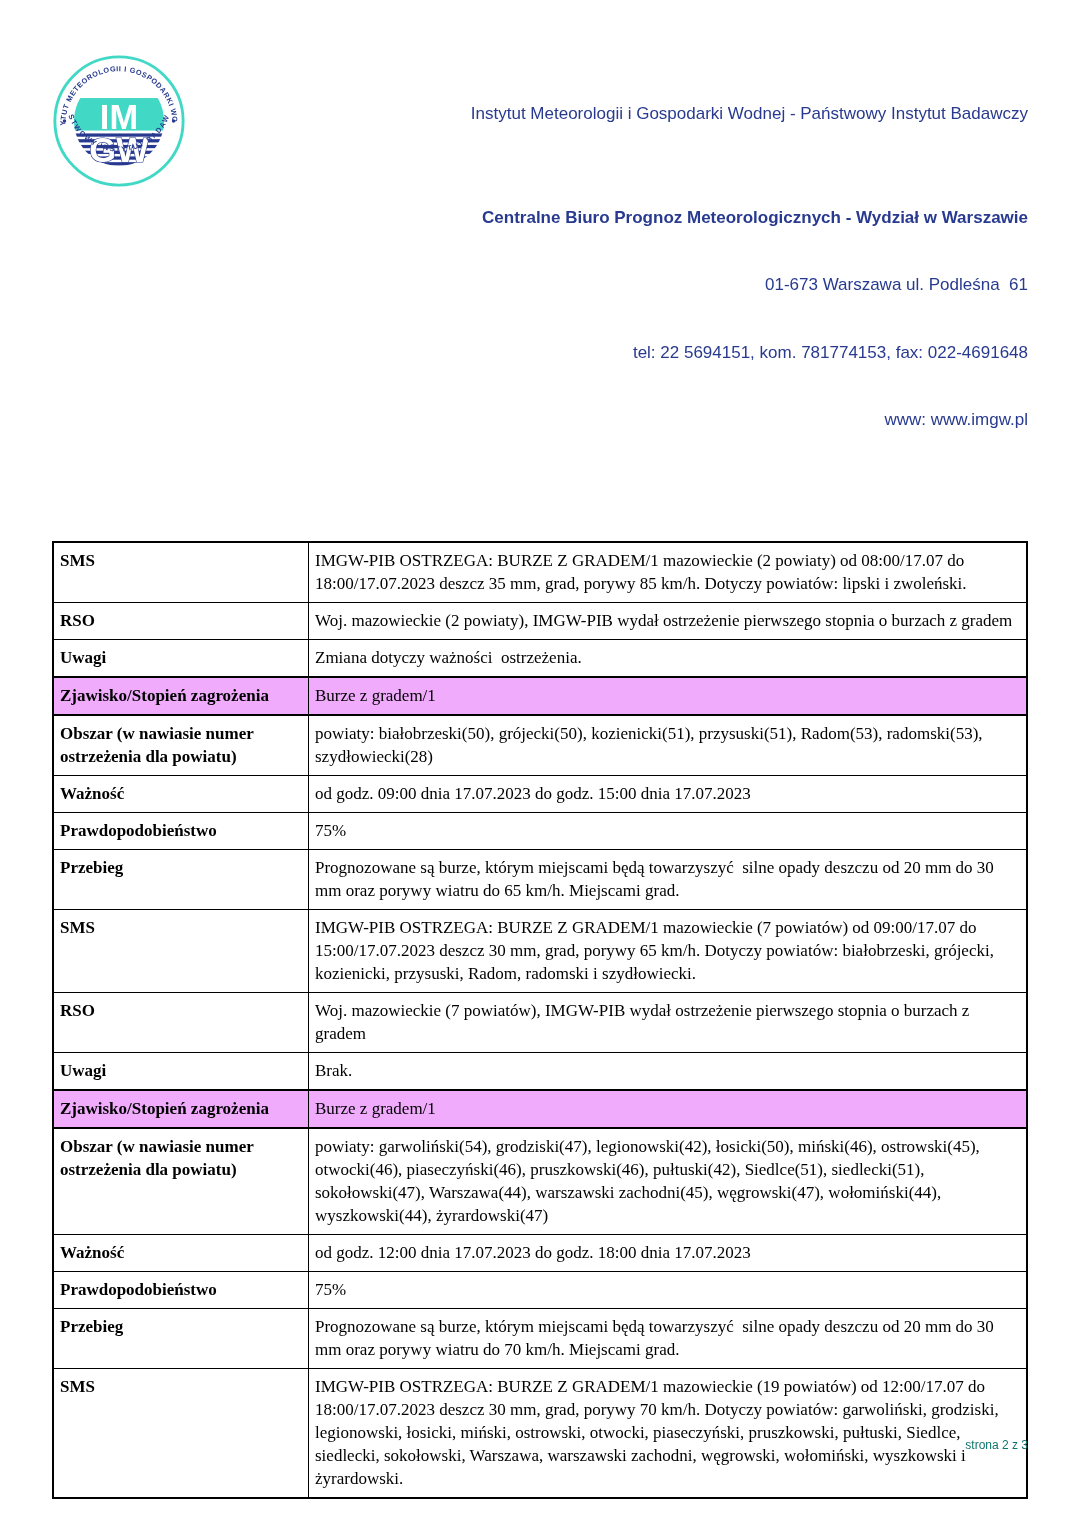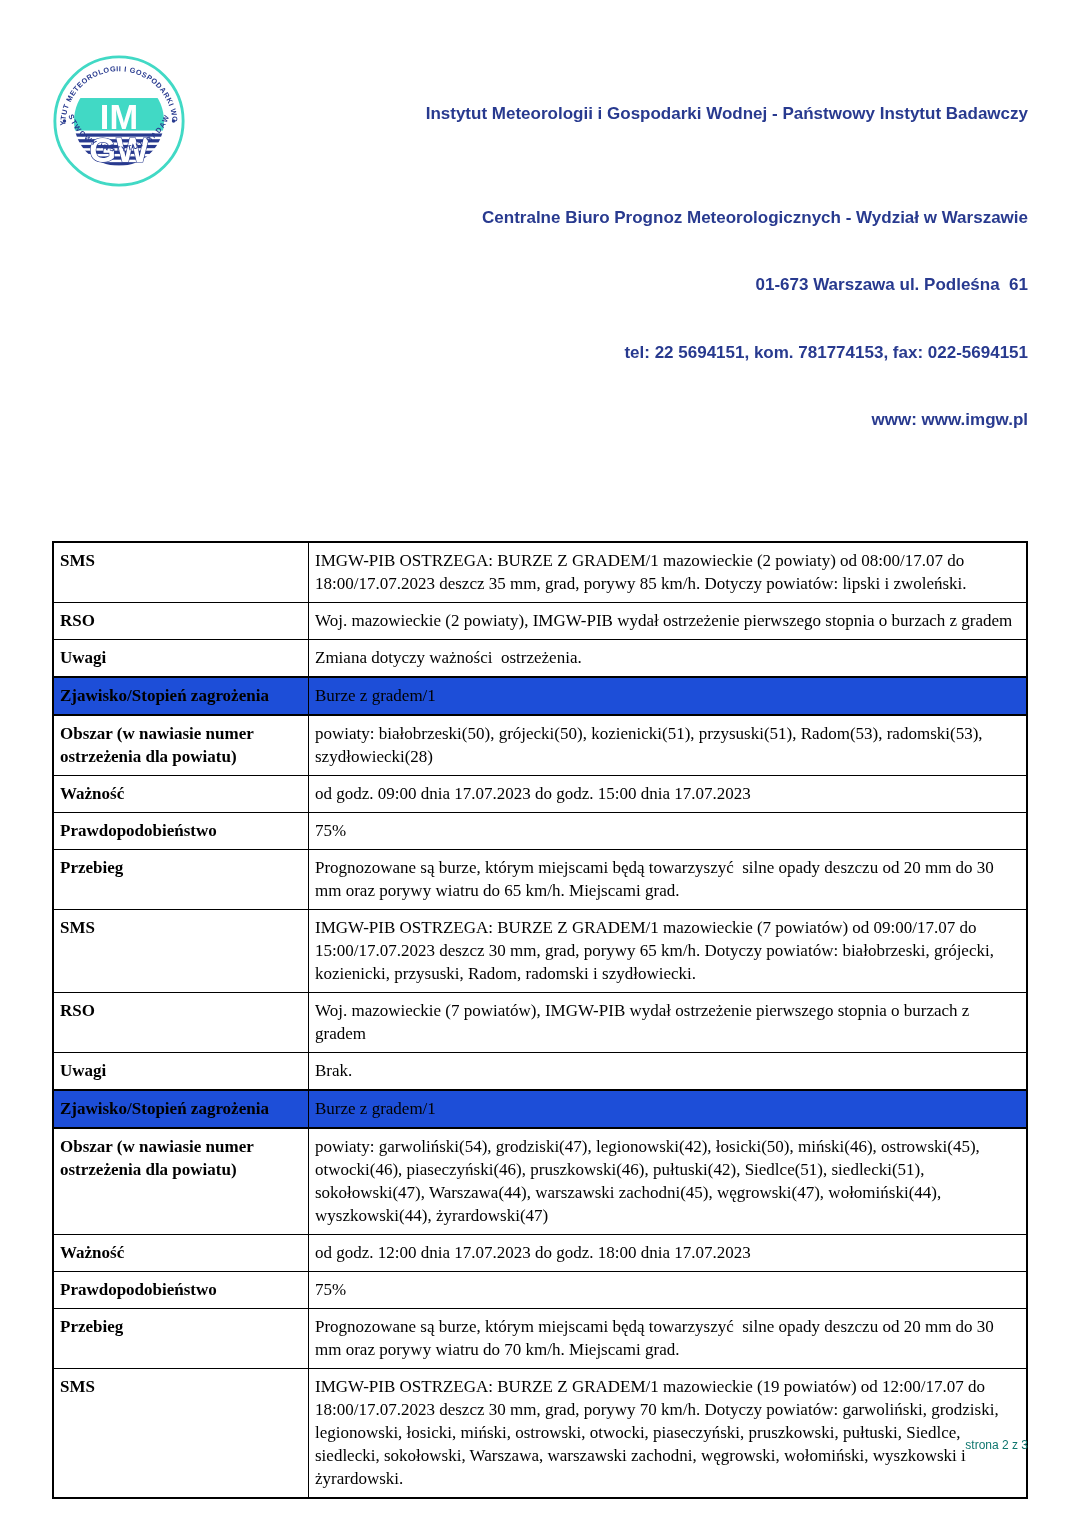--- a/index.html
+++ b/index.html
@@ -15,42 +15,42 @@
   }
 
   
   .doc-header { display: flex; align-items: flex-start; }
   .logo-wrap { width: 134px; height: 134px; flex: 0 0 auto; margin-top: 2px; }
   .header-text {
     flex: 1 1 auto; text-align: right;
     color: #283A8F; font-size: 17px; line-height: 22.5px;
     padding-top: 6px; white-space: pre;
   }
-  .h-line { font-weight: bold; }
+  .h-line { font-weight: normal; }
   .h-bold { font-weight: bold; margin-top: 36px; }
 
   
   table.warn {
     border-collapse: collapse;
     width: 100%;
     margin-top: 64px;
     border: 2px solid #000;
     font-family: "Liberation Serif", serif;
     font-size: 17px; color: #000;
     table-layout: fixed;
   }
   table.warn td {
     border: 1px solid #000;
     vertical-align: top;
     padding: 6px 10px 7px 6px;
     line-height: 23px;
   }
   td.label-cell { width: 238px; font-weight: bold; }
   td.value-cell { white-space: pre-wrap; }
-  tr.hl-yellow { background: #1d4ed8; }
+  tr.hl-yellow { background: #f0abfc; }
   tr.hl-yellow td, tr.hl-orange td {
     border-top-width: 2px; border-bottom-width: 2px;
   }
 
   
   .page-footer {
     position: absolute; top: 1438px; right: 52px;
     font-size: 12px; color: #0f766e;
     font-family: "Liberation Sans", sans-serif;
   }
@@ -93,21 +93,21 @@
           <textPath href="#arcBot" startOffset="50%" text-anchor="middle">PAŃSTWOWY INSTYTUT BADAWCZY</textPath>
         </text>
         <circle cx="13" cy="70" r="1.8" fill="#283A8F"></circle>
         <circle cx="127" cy="70" r="1.8" fill="#283A8F"></circle>
       </svg>
     </div>
     <div class="header-text">
       <div class="h-line">Instytut Meteorologii i Gospodarki Wodnej - Państwowy Instytut Badawczy</div>
       <div class="h-line h-bold">Centralne Biuro Prognoz Meteorologicznych - Wydział w Warszawie</div>
       <div class="h-line">01-673 Warszawa ul. Podleśna  61</div>
-      <div class="h-line">tel: 22 5694151, kom. 781774153, fax: 022-5694151</div>
+      <div class="h-line">tel: 22 5694151, kom. 781774153, fax: 022-4691648</div>
       <div class="h-line">www: www.imgw.pl</div>
     </div>
   </div>
 
   <table class="warn">
     <tbody id="rows">
   <tr class="warn-row">
     <td class="label-cell">SMS</td>
     <td class="value-cell">IMGW-PIB OSTRZEGA: BURZE Z GRADEM/1 mazowieckie (2 powiaty) od 08:00/17.07 do 18:00/17.07.2023 deszcz 35 mm, grad, porywy 85 km/h. Dotyczy powiatów: lipski i zwoleński.</td>
   </tr>

